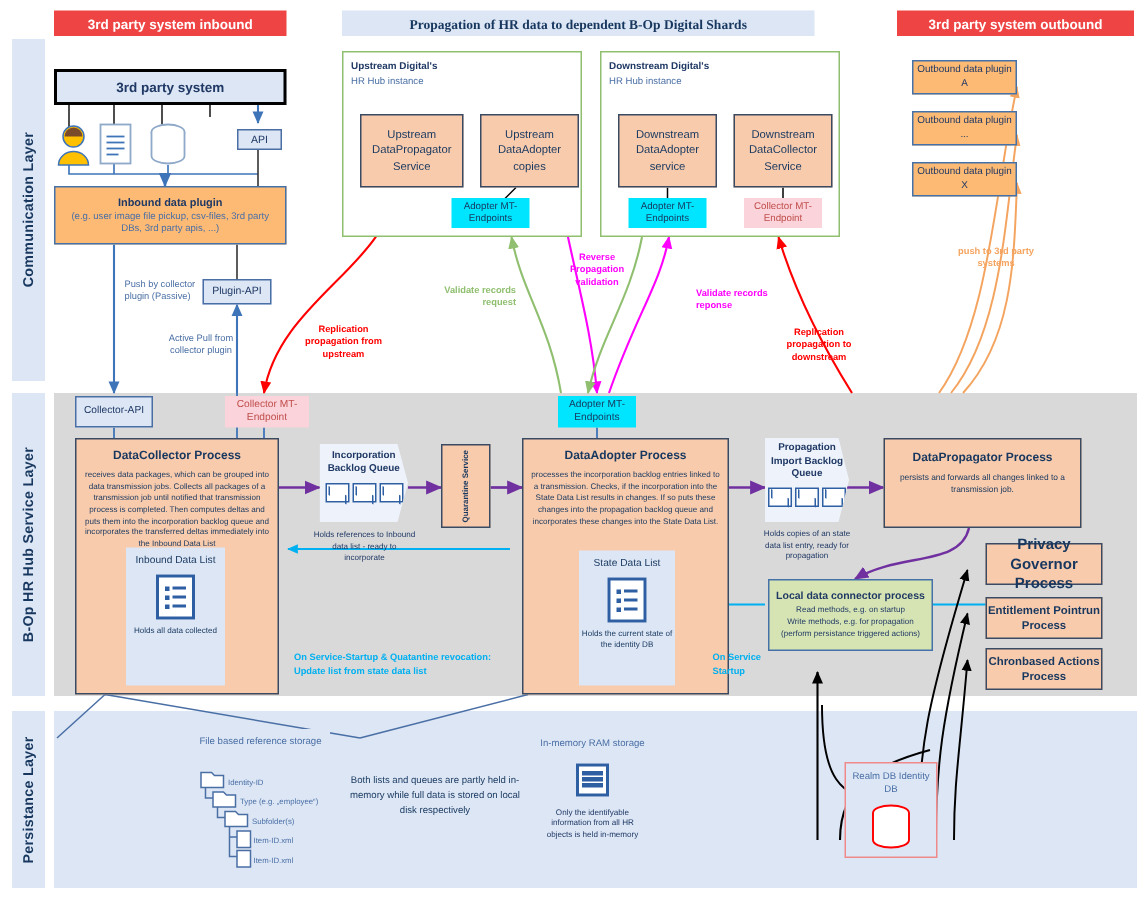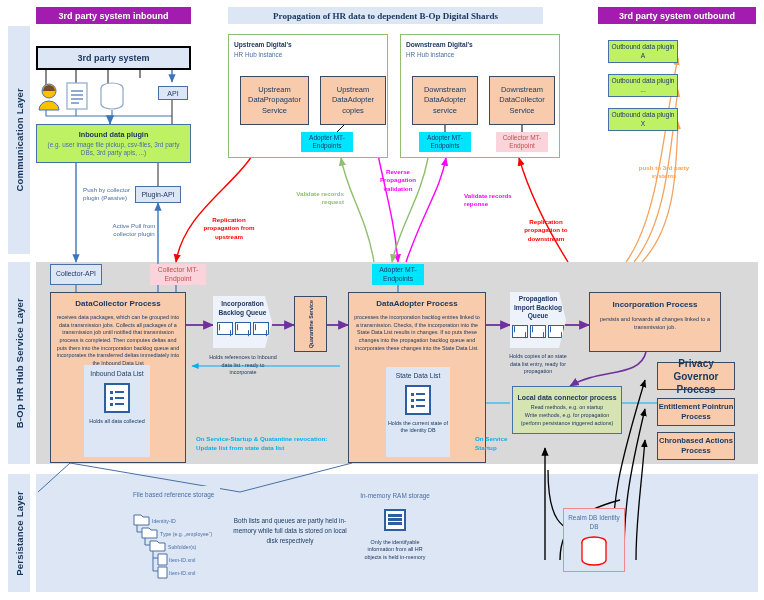--- a/index.html
+++ b/index.html
@@ -7,27 +7,27 @@
        font-family:"Liberation Sans","DejaVu Sans",sans-serif;color:#1f3864;}
   .abs{position:absolute;box-sizing:border-box;}
   
   .layerband{background:#dce6f5;border:none;display:flex;align-items:center;justify-content:center;}
   .layerband span{writing-mode:vertical-rl;transform:rotate(180deg);
       font-weight:bold;font-size:9.5px;color:#17375e;letter-spacing:.2px;white-space:nowrap;}
   .svc-bg{background:#d9d9d9;}
   .pers-bg{background:#dce6f5;}
   
   .banner{display:flex;align-items:center;justify-content:center;font-weight:bold;font-size:9px;}
-  .banner.purple{background:#a21caf;color:#fff;}
+  .banner.purple{background:#ef4444;color:#fff;}
   .banner.blue{background:#dce6f5;color:#17375e;}
   
   .box{display:flex;flex-direction:column;align-items:center;justify-content:center;
        text-align:center;box-sizing:border-box;}
   .b-light{background:#dce6f5;border:1px solid #4a6fa5;color:#1f3864;}
-  .b-white{background:#bef264;border:1px solid #4472a8;color:#1f3864;}
+  .b-white{background:#fdba74;border:1px solid #4472a8;color:#1f3864;}
   .b-peach{background:#f8cbad;border:1.4px solid #3b4a63;color:#17375e;}
   .b-cyan{background:#00e5ff;border:none;color:#17375e;}
   .b-pink{background:#fbd3da;border:none;color:#c0504d;}
   .b-green{background:#d6e4b4;border:1.2px solid #4472a8;color:#1f3864;}
   .b-dbred{background:#dce6f5;border:1px solid #f08a8a;color:#1f3864;}
   .title{font-weight:bold;}
   .sub{font-weight:normal;}
   .grp-green{border:1px solid #8fbf6f;background:#ffffff;}
   .grp-title{font-weight:bold;font-size:6.6px;color:#1f3864;}
   .grp-sub{font-size:6.4px;color:#4a6fa5;}
@@ -305,21 +305,21 @@
   <div style="font-size:6.6px;font-weight:bold;line-height:1.3;margin-top:3px;text-align:center;">Propagation Import Backlog Queue</div>
   <div style="display:flex;gap:2px;margin-top:4px;">
     <div class="env"></div>
     <div class="env"></div>
     <div class="env"></div>
   </div>
 </div>
 <div class="abs" style="left:504px;top:353px;width:68px;font-size:5.4px;line-height:1.4;text-align:center;z-index:3;">Holds copies of an state data list entry, ready for propagation</div>
 
 <div class="abs b-peach" style="left:589px;top:292px;width:132px;height:60px;padding:4px 6px;text-align:center;z-index:3;">
-  <div class="title" style="font-size:8px;margin-top:3px;">Incorporation Process</div>
+  <div class="title" style="font-size:8px;margin-top:3px;">DataPropagator Process</div>
   <div style="font-size:5.6px;line-height:1.5;margin-top:6px;">persists and forwards all changes linked to a transmission job.</div>
 </div>
 
 <div class="abs b-green" style="left:512px;top:386px;width:110px;height:48px;padding:4px;text-align:center;z-index:3;">
   <div style="font-size:7px;font-weight:bold;margin-top:3px;">Local data connector process</div>
   <div style="font-size:5.4px;line-height:1.5;margin-top:2px;">Read methods, e.g. on startup</div>
   <div style="font-size:5.4px;line-height:1.5;">Write methods, e.g. for  propagation</div>
   <div style="font-size:5.4px;line-height:1.5;">(perform persistance triggered actions)</div>
 </div>
 

